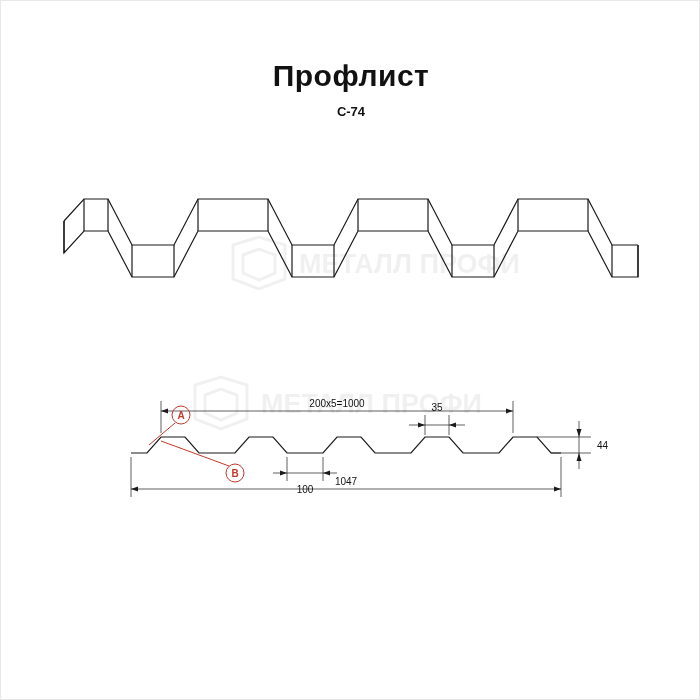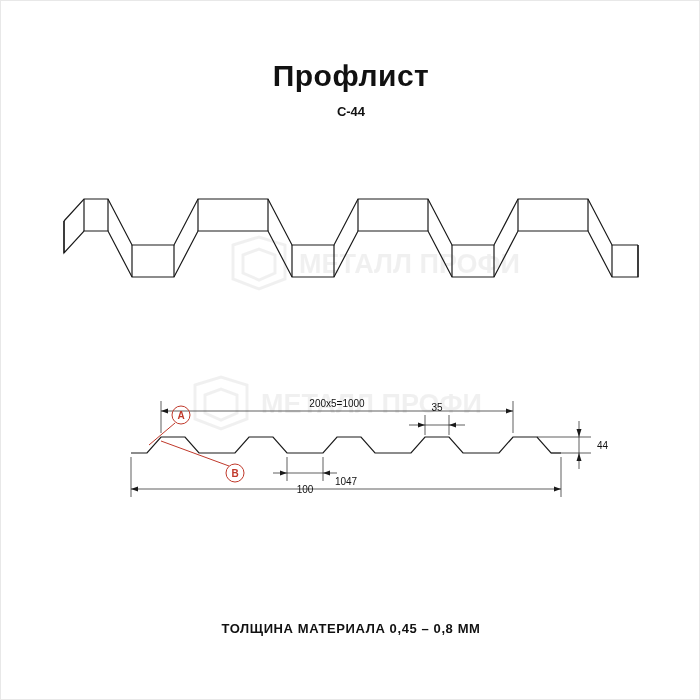--- a/index.html
+++ b/index.html
@@ -87,21 +87,21 @@
     fill: #c0392b;
     font-weight: bold;
   }
 </style>
 </head>
 <body>
 
 <div class="page">
 
   <div class="title">Профлист</div>
-  <div class="subtitle">С-44</div>
+  <div class="subtitle">С-74</div>
 
   <div class="wm wm1">
     <svg width="290" height="62" viewBox="0 0 290 62">
       <g fill="#e3e3e3">
         <path d="M4 12 L30 4 L56 12 L56 46 L30 56 L4 46 Z" fill="none" stroke="#e3e3e3" stroke-width="3"></path>
         <path d="M14 22 L30 16 L46 22 L46 40 L30 47 L14 40 Z" fill="none" stroke="#e3e3e3" stroke-width="3"></path>
         <text x="70" y="40" font-family="Liberation Sans, sans-serif" font-size="27" font-weight="bold" fill="#e3e3e3">МЕТАЛЛ ПРОФИЛЬ</text>
       </g>
     </svg>
   </div>
@@ -228,15 +228,14 @@
       <text class="callout-text" x="72" y="38" text-anchor="middle">A</text>
 
       <g stroke="#c0392b" fill="none" stroke-width="1">
         <circle cx="126" cy="92" r="9"></circle>
         <path d="M120 85 L52 60"></path>
       </g>
       <text class="callout-text" x="126" y="96" text-anchor="middle">B</text>
     </svg>
   </div>
 
-  <div class="footer-note">ТОЛЩИНА МАТЕРИАЛА 0,45 – 0,8 ММ</div>
 
 </div>
 
 </body></html>

